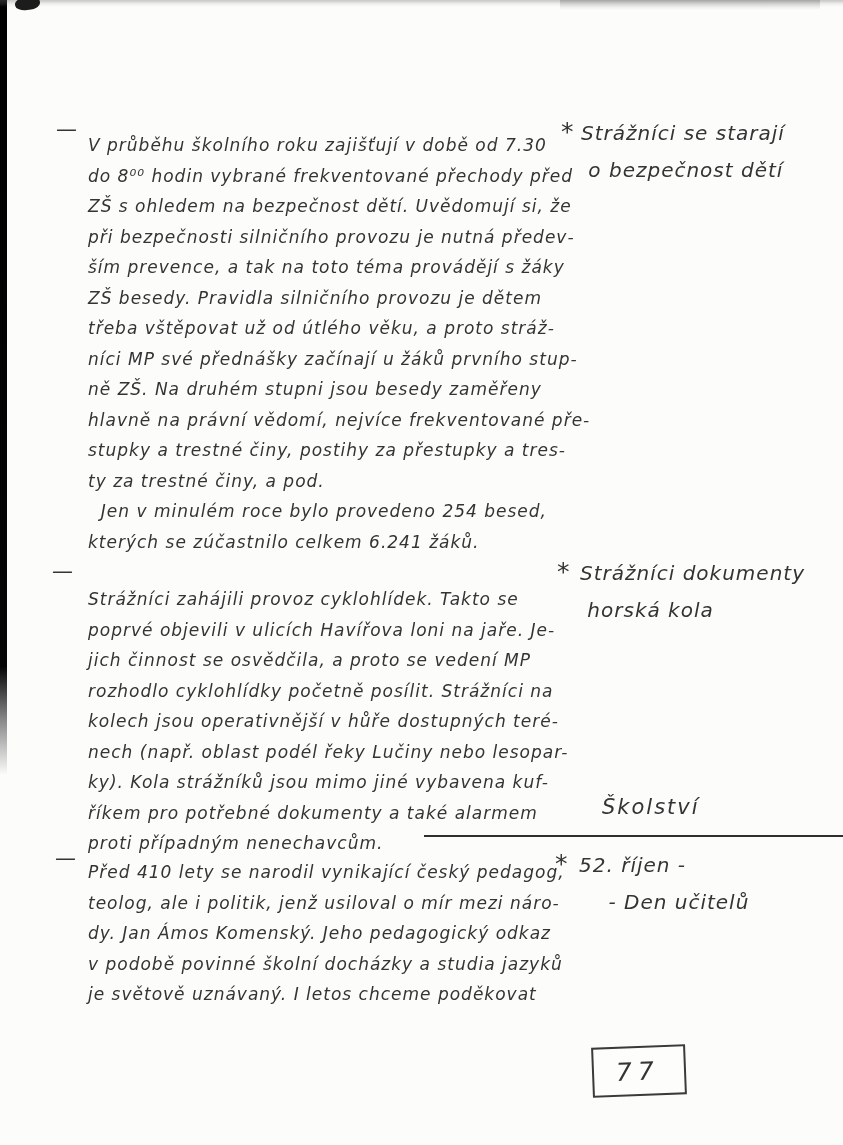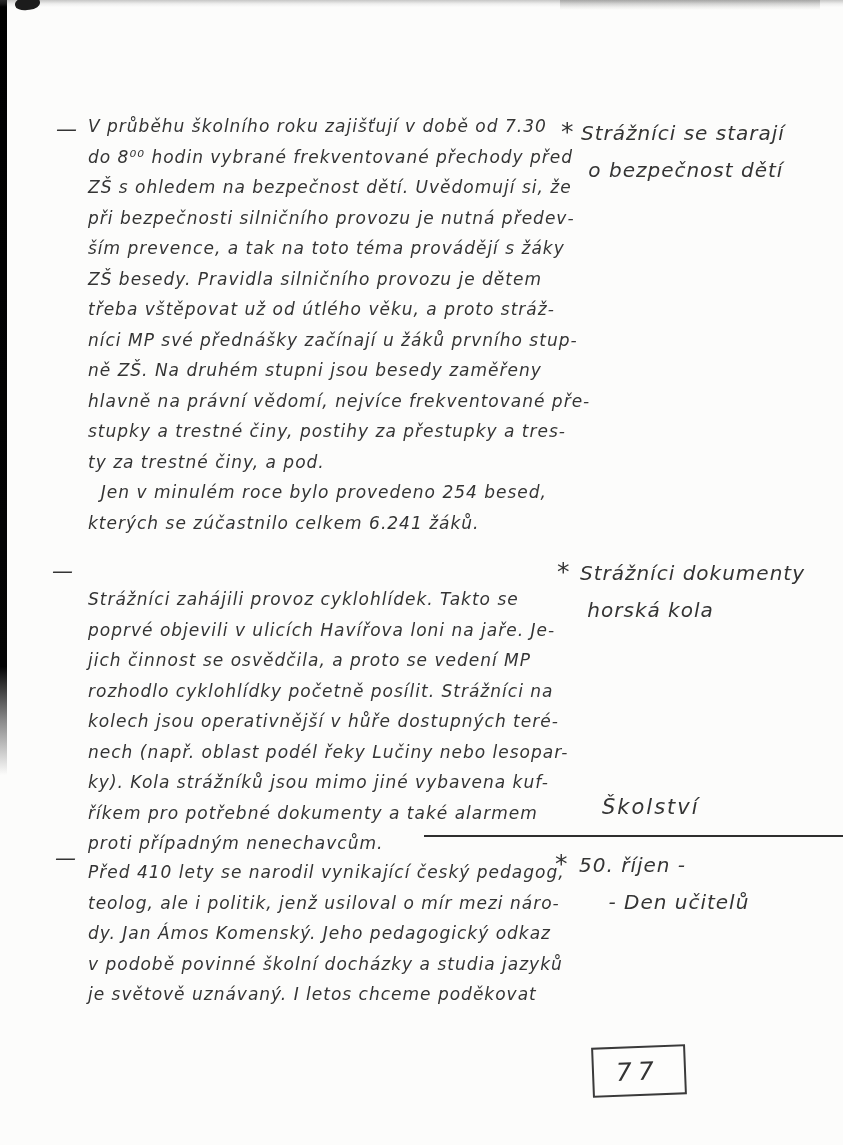--- a/index.html
+++ b/index.html
@@ -31,21 +31,21 @@
     position:absolute;left:560px;top:0;width:260px;height:10px;
     background:linear-gradient(180deg,rgba(90,90,90,0.30),rgba(200,200,200,0));
   }
   
   .marker{position:absolute;font-size:21px;}
   .m1{left:56px;top:117px;}
   .m2{left:52px;top:559px;}
   .m3{left:55px;top:846px;}
   
   .entry-text{position:absolute;font-size:17px;line-height:30.5px;white-space:pre;}
-  .e1{left:88px;top:111px;font-style:italic;}
+  .e1{left:88px;top:130px;font-style:italic;}
   .e2{left:88px;top:584px;}
   .e3{left:88px;top:845px;margin-top:12px;}
   
   .note-star{position:absolute;font-size:25px;}
   .s1{left:561px;top:117px;}
   .s2{left:557px;top:557px;}
   .s3{left:555px;top:849px;}
   .note-text{position:absolute;font-size:20px;line-height:37px;white-space:pre;}
   .n1{left:581px;top:115px;}
   .n2{left:580px;top:555px;}
@@ -106,18 +106,18 @@
 <div class="section-title hand">Školství</div>
 <div class="section-rule"></div>
 
 <div class="marker m3 hand">—</div>
 <div class="entry-text e3 hand">Před 410 lety se narodil vynikající český pedagog,
 teolog, ale i politik, jenž usiloval o mír mezi náro-
 dy. Jan Ámos Komenský. Jeho pedagogický odkaz
 v podobě povinné školní docházky a studia jazyků
 je světově uznávaný. I letos chceme poděkovat</div>
 <div class="note-star s3 hand">*</div>
-<div class="note-text n3 hand">50. říjen -
+<div class="note-text n3 hand">52. říjen -
     - Den učitelů</div>
 
 <div class="pagebox">
   <span class="num hand">77</span>
 </div>
 
 </body></html>

